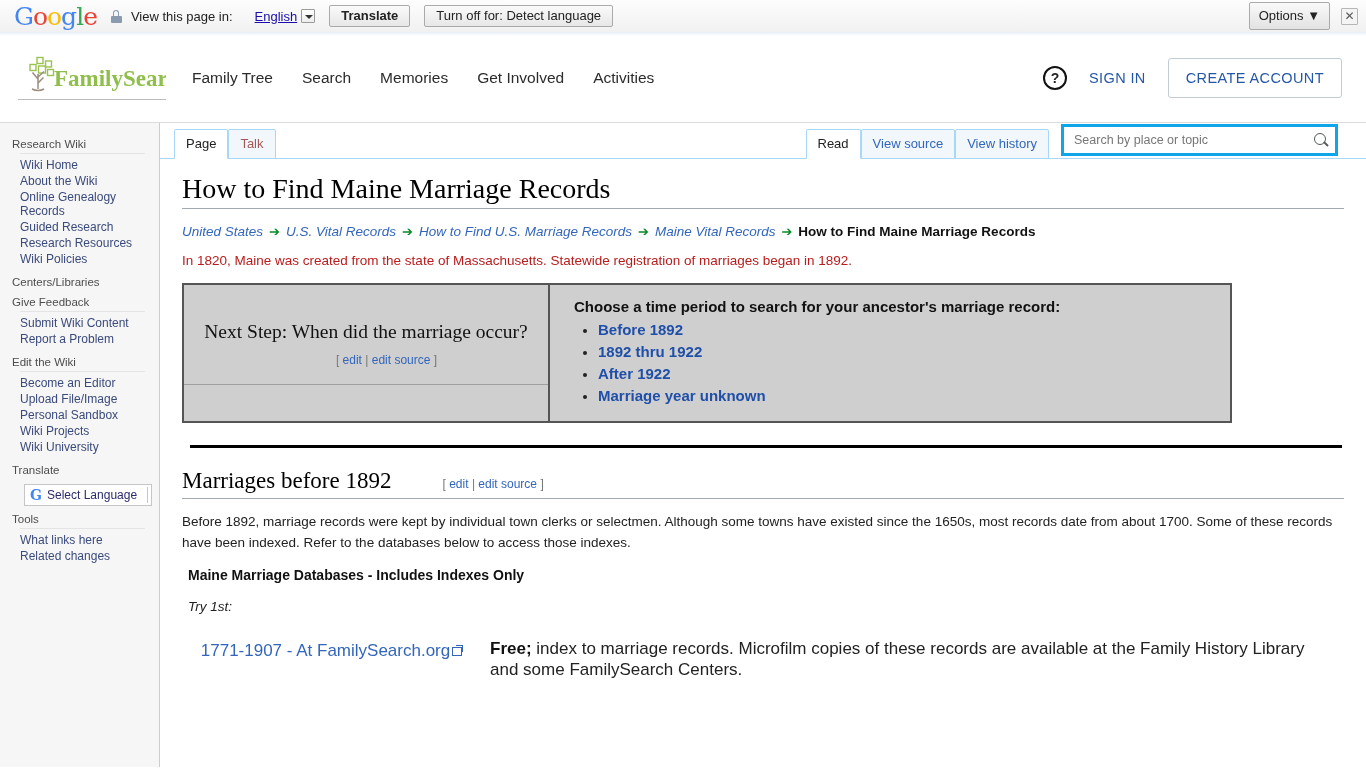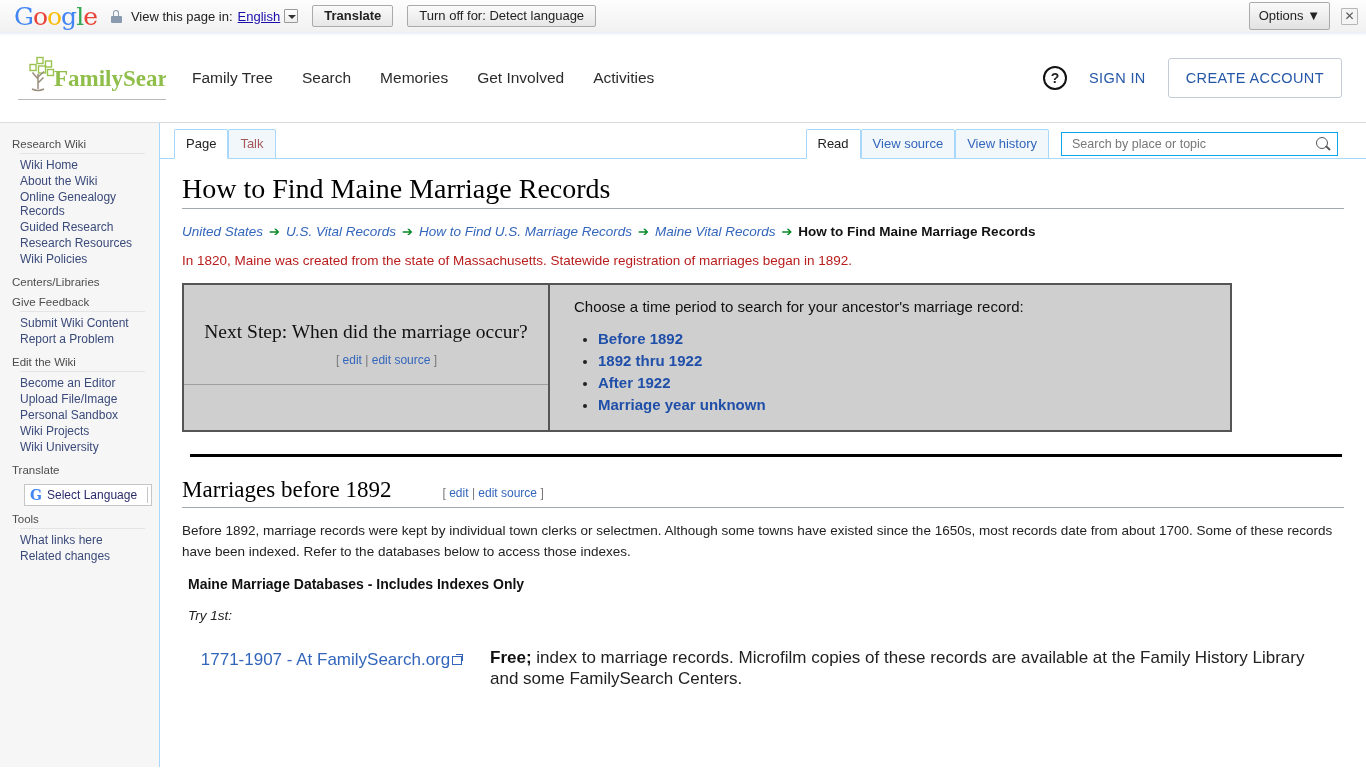--- a/index.html
+++ b/index.html
@@ -29,21 +29,21 @@
   }
   .g-logo { font-size: 25px; letter-spacing: -1px; line-height: 1;
     font-family: "DejaVu Serif", serif; margin: 0 14px 0 6px; }
   .g-b { color: #4285F4; } .g-r { color: #EA4335; }
   .g-y { color: #FBBC05; } .g-g { color: #34A853; }
   .lock { width: 11px; height: 13px; position: relative; margin-right: 9px; }
   .lock i { position:absolute; bottom:0; left:0; width:11px; height:7px;
      background:#8a9bb0; border-radius:1px; display:block;}
   .lock b { position:absolute; top:0; left:2.5px; width:6px; height:7px;
      border:1.6px solid #8a9bb0; border-bottom:none; border-radius:4px 4px 0 0; display:block;}
-  .gt-txt { font-size: 13px; color: #222; margin-right: 5px; }
+  .gt-txt { font-size: 13px; color: #222; margin-right: 22px; }
   .gt-lang { font-size: 13px; color: #1a0dab; text-decoration: underline; cursor:pointer;}
   .gt-caret {
     display:inline-block; margin-left:4px; width:14px; height:14px;
     border:1px solid #9a9a9a; background:linear-gradient(#fff,#ededed);
     vertical-align:-2px; position:relative; border-radius:1px;
   }
   .gt-caret::after{ content:""; position:absolute; left:3px; top:5px;
     border-left:4px solid transparent; border-right:4px solid transparent;
     border-top:4px solid #333; }
   .gt-btn {
@@ -122,22 +122,22 @@
     font-size:13px; padding: 6px 11px 6px; line-height:16px; cursor:pointer;
     position:relative; top:1px; text-decoration:none;
   }
   .tab.sel { color:#222; background:#fff; border:1px solid #a7d7f9;
              border-bottom:1px solid #fff; border-radius:2px 2px 0 0;}
   .tab.unsel { color:#3366bb; background:#f1f7fb; border:1px solid #a7d7f9;
                border-bottom:1px solid #a7d7f9; border-radius:2px 2px 0 0; }
   .tab.newpage { color:#a55858; }
   #tabs-right { margin-left:auto; display:flex; align-items:flex-end; padding-right:28px; }
   #searchbox {
-    margin-left:12px; margin-bottom:2px; width:277px; height:24px;
-    border:1px solid #0ea5e9; background:#fff; display:flex; align-items:center;
+    margin-left:12px; margin-bottom:2px; width:277px; height:32px;
+    border:3px solid #0ea5e9; background:#fff; display:flex; align-items:center;
     padding: 0 6px 0 8px;
   }
   #searchbox input {
     border:none; outline:none; flex:1; font-size:12.5px; color:#222;
     font-family:"Liberation Sans", sans-serif; background:transparent;
   }
   #searchbox input::placeholder { color:#777; }
   .mag { width:15px; height:15px; position:relative; cursor:pointer; flex:none;}
   .mag::before{content:"";position:absolute;left:0;top:0;width:10px;height:10px;
      border:1.7px solid #54595d;border-radius:50%;}
@@ -168,21 +168,21 @@
   #ns-left .ns-title {
     font-family:"Liberation Serif", serif; font-size:19.5px; color:#111;
     text-align:center; padding: 34px 12px 11px 12px; line-height:26px;
     border-bottom:1px solid #9f9f9f;
   }
   #ns-left .ns-pad { height:31px; }
   .editlinks { font-family:"Liberation Sans",sans-serif; font-size:12px; color:#777;
      font-weight:normal; white-space:nowrap;margin-left:41px; }
   .editlinks a { color:#3366bb; text-decoration:none; cursor:pointer; }
   #ns-right { flex:1; padding: 13px 16px 12px 24px; }
-  #ns-right .ns-q { font-size:15px; font-weight:normal; color:#111; margin-bottom:15px; }
+  #ns-right .ns-q { font-size:15px; font-weight:bold; color:#111; margin-bottom:6px; }
   #ns-right ul { margin:0; padding-left:24px; }
   #ns-right li { margin: 5px 0; }
   #ns-right li a { color:#1f4fa8; font-size:15px; font-weight:bold; text-decoration:none; cursor:pointer;}
 
   .learnmore { margin: 0 0 12px 8px; }
   .learnmore a { color:#1f4fa8; font-size:14px; font-weight:bold; text-decoration:none; cursor:pointer;}
   .thickrule { border:none; border-top:3px solid #000; margin: 12px 0 20px 8px; width:1152px; }
 
   h2.sec {
     font-family:"Liberation Serif", serif; font-weight:normal; font-size:23px;

